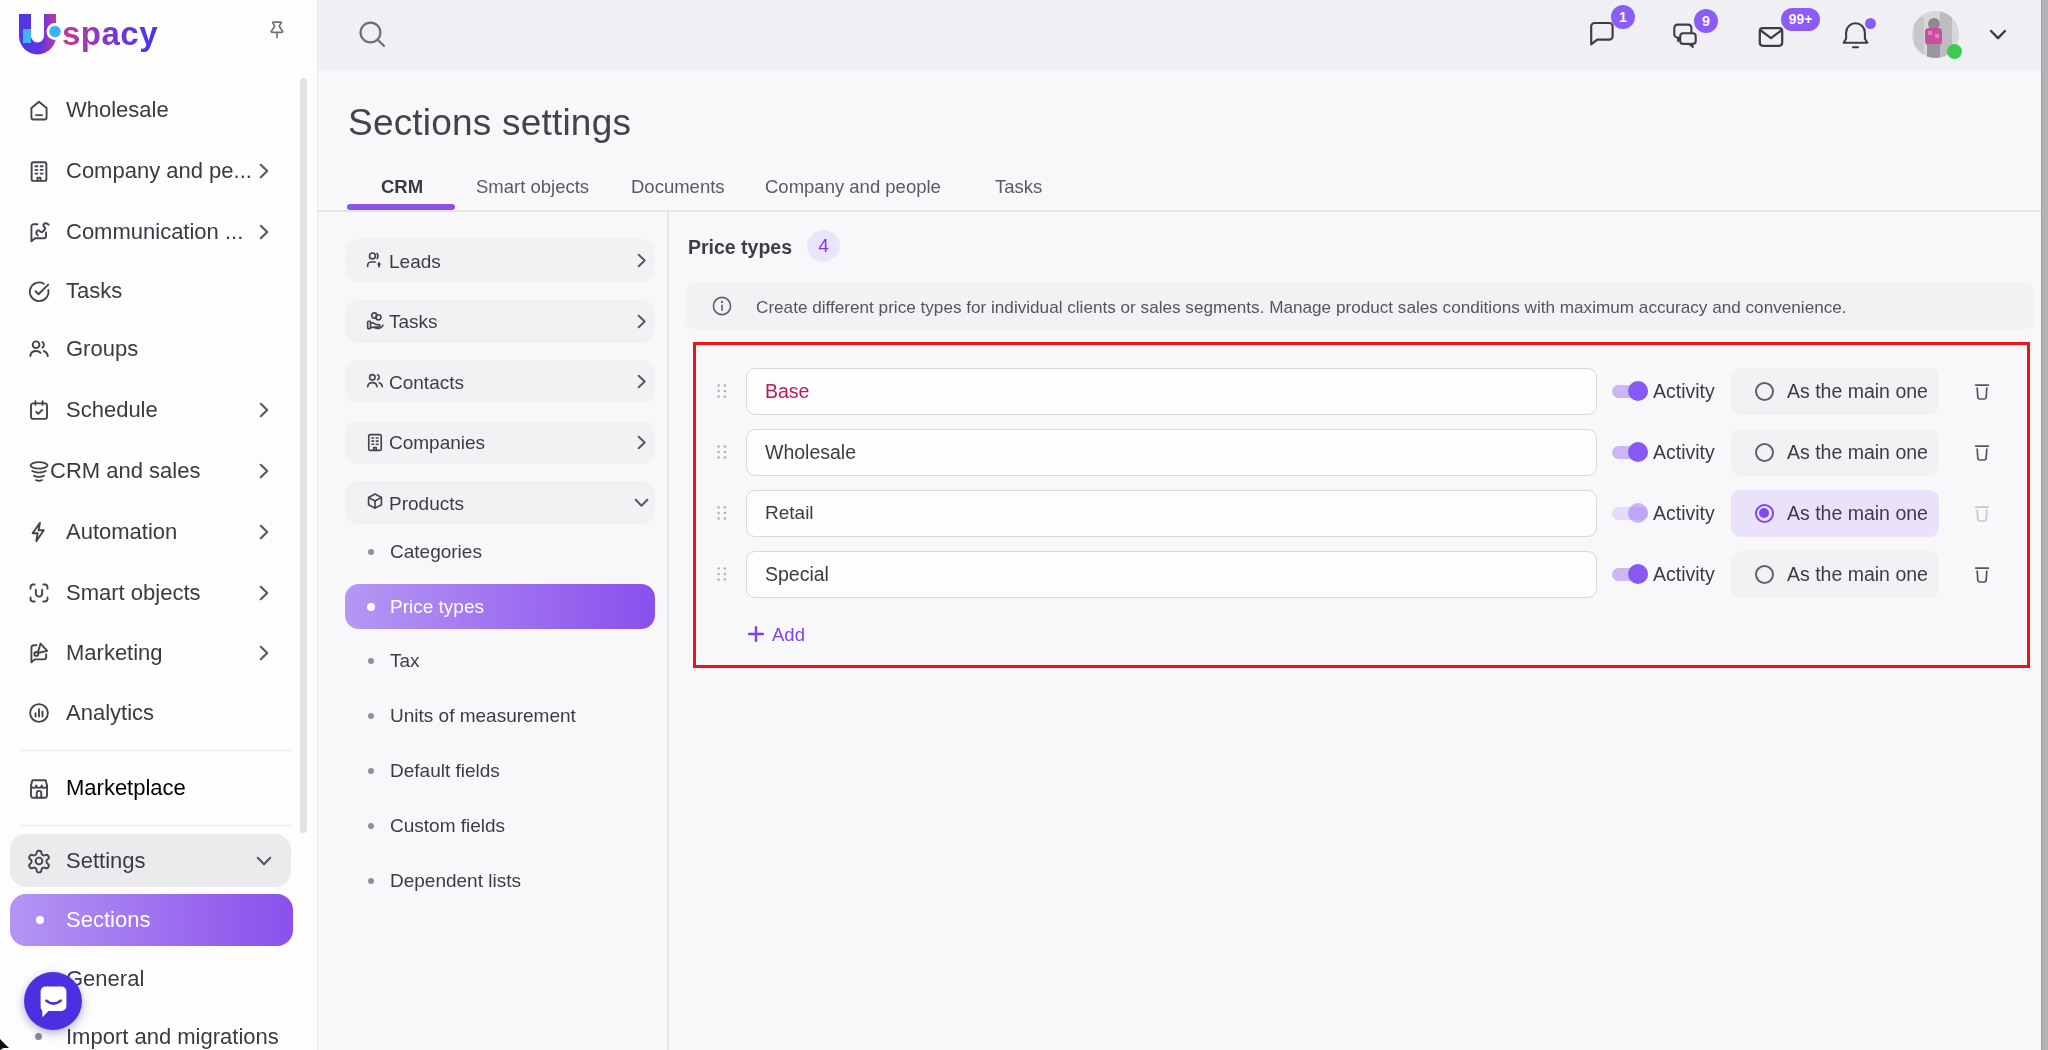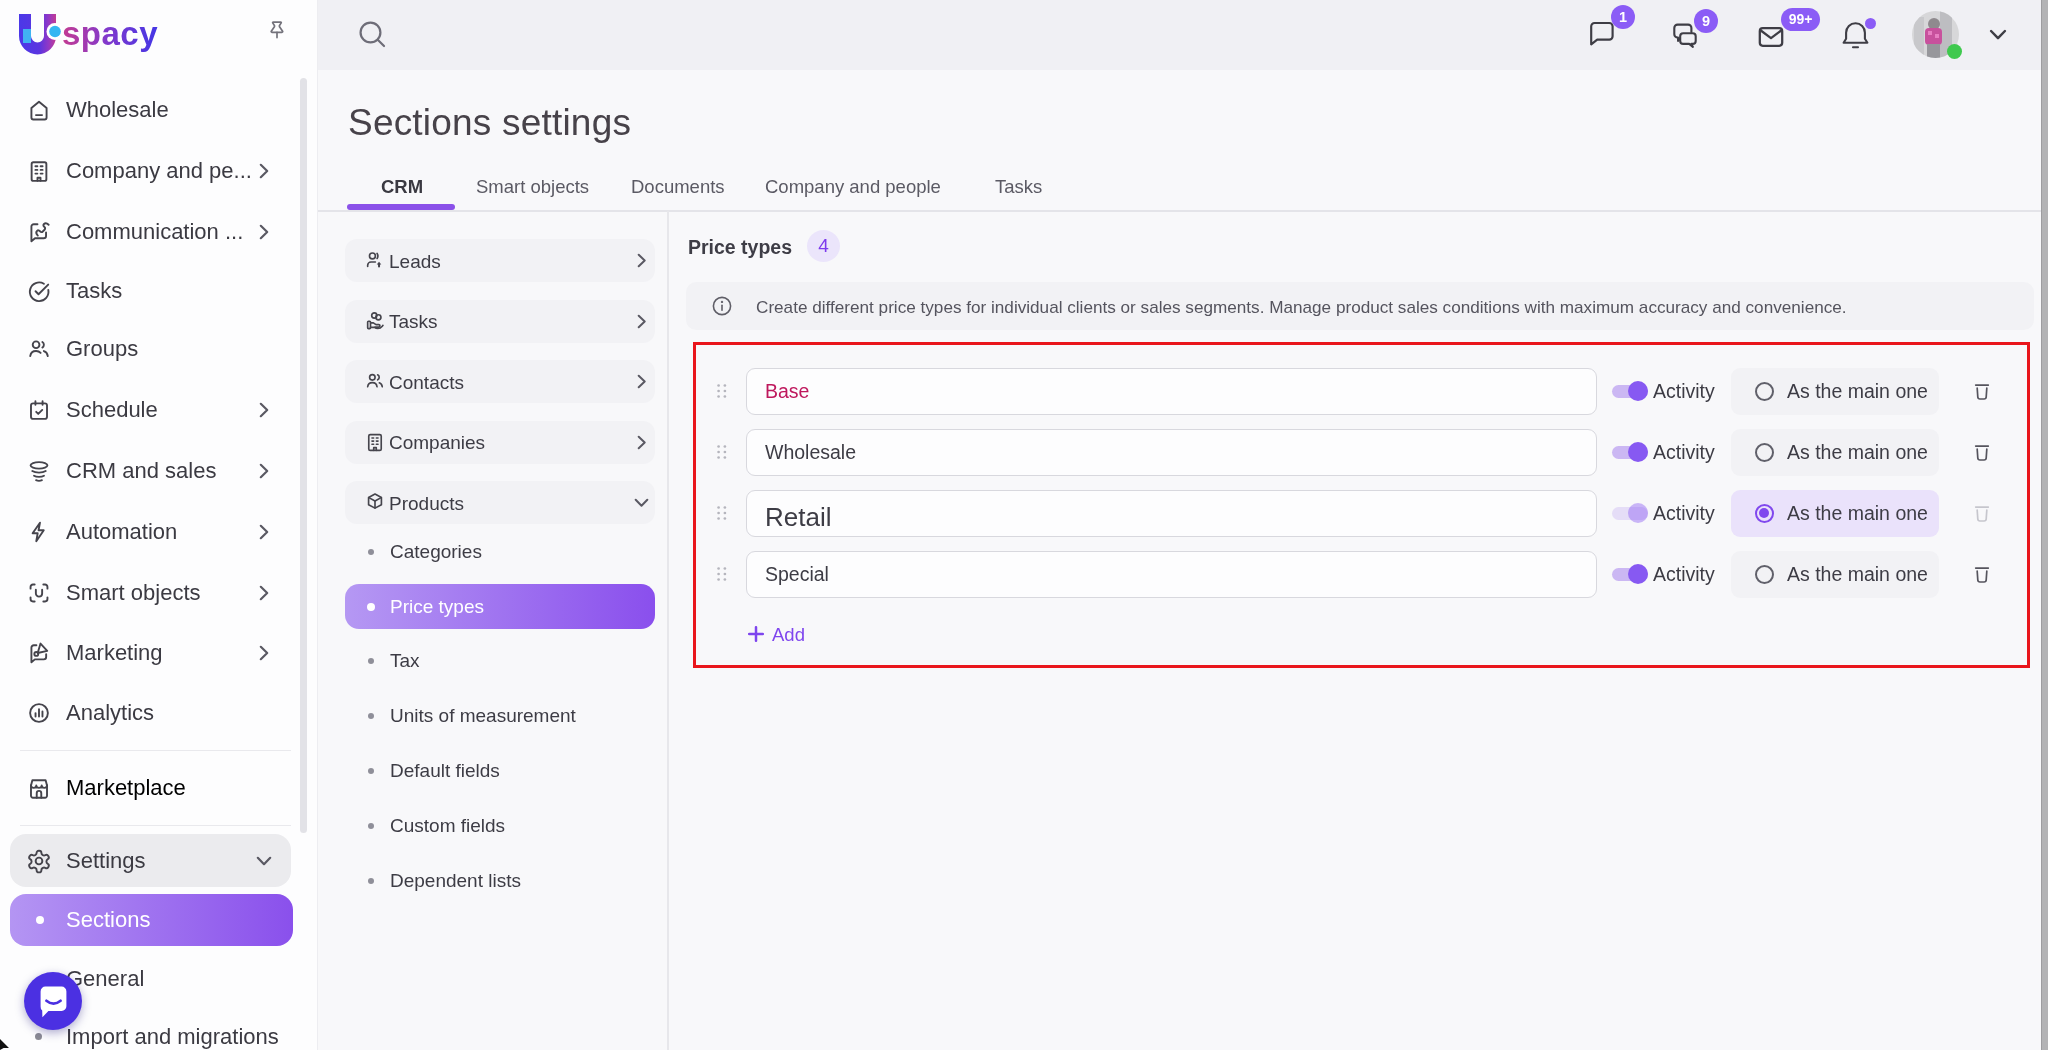--- a/index.html
+++ b/index.html
@@ -138,21 +138,21 @@
     </svg></div>
 <div class="abs" style="left:716px;top:505px"><svg width="11" height="16" viewBox="0 0 11 16" fill="#b5b5bd">
       <circle cx="2.6" cy="2.5" r="1.35"></circle>
       <circle cx="8.9" cy="2.5" r="1.35"></circle>
       <circle cx="2.6" cy="8" r="1.35"></circle>
       <circle cx="8.9" cy="8" r="1.35"></circle>
       <circle cx="2.6" cy="13.5" r="1.35"></circle>
       <circle cx="8.9" cy="13.5" r="1.35"></circle>
     </svg></div>
 <div class="abs" style="left:746px;top:489.5px;width:851px;height:47px;background:#fdfdfe;border:1.4px solid #d8d8de;border-radius:9px"></div>
-<div class="txt" style="left:765px;top:502px;font-size:26px;color:#3d3c45">Retail</div>
+<div class="txt" style="left:765px;top:502px;font-size:19px;color:#3d3c45">Retail</div>
 <div class="abs" style="left:1612px;top:506.5px;width:36px;height:13px;border-radius:7px;background:#cbb7f3;opacity:0.42"></div>
 <div class="abs" style="left:1628px;top:503px;width:20px;height:20px;border-radius:50%;background:#8759f2;opacity:0.42"></div>
 <div class="txt" style="left:1653px;top:502px;font-size:19.5px;color:#3d3c45">Activity</div>
 <div class="abs" style="left:1731px;top:489.5px;width:208px;height:47px;border-radius:9px;background:#eae2fb"></div>
 <div class="abs" style="left:1754.5px;top:503.5px;width:19px;height:19px;border-radius:50%;border:2.5px solid #8048ee"></div>
 <div class="abs" style="left:1759px;top:508px;width:10px;height:10px;border-radius:50%;background:#8048ee"></div>
 <div class="txt" style="left:1787px;top:502px;font-size:19.5px;color:#3d3c45">As the main one</div>
 <div class="abs" style="left:1970px;top:501px"><svg width="24" height="24" viewBox="0 0 24 24" fill="none" stroke="#c6c6cd" stroke-width="1.7" stroke-linecap="round" stroke-linejoin="round">
       <path d="M5.7 6.1h12.6"></path>
       <path d="M7.2 9.2 7.8 18a2.15 2.15 0 0 0 2.15 2h4.1A2.15 2.15 0 0 0 16.2 18l.6-8.8"></path>
@@ -296,21 +296,21 @@
 <div class="txt" style="left:66px;top:397px;font-size:22px;color:#3b3a42">Schedule</div>
 <svg style="position:absolute;left:259px;top:402px" width="10.0" height="16" viewBox="0 0 10 16" fill="none" stroke="#5a5963" stroke-width="2.2" stroke-linecap="round" stroke-linejoin="round">
     <path d="M1.8 1.8 8.2 8 1.8 14.2"></path>
   </svg>
 <div class="abs" style="left:26px;top:458px"><svg width="26" height="26" viewBox="0 0 24 24" fill="none" stroke="#45444c" stroke-width="1.75" stroke-linecap="round" stroke-linejoin="round">
       <ellipse cx="12" cy="6.8" rx="7.8" ry="3"></ellipse>
       <path d="M5.8 12c1.5 1 3.8 1.5 6.2 1.5s4.7-.5 6.2-1.5"></path>
       <path d="M7.4 16.4c1.2.7 2.9 1 4.6 1s3.4-.3 4.6-1"></path>
       <path d="M9.3 20.5c.8.4 1.7.6 2.7.6s1.9-.2 2.7-.6"></path>
     </svg></div>
-<div class="txt" style="left:66px;top:458px;font-size:22px;color:#3b3a42">CRM and sales</div>
+<div class="txt" style="left:50px;top:458px;font-size:22px;color:#3b3a42">CRM and sales</div>
 <svg style="position:absolute;left:259px;top:463px" width="10.0" height="16" viewBox="0 0 10 16" fill="none" stroke="#5a5963" stroke-width="2.2" stroke-linecap="round" stroke-linejoin="round">
     <path d="M1.8 1.8 8.2 8 1.8 14.2"></path>
   </svg>
 <div class="abs" style="left:26px;top:519px"><svg width="26" height="26" viewBox="0 0 24 24" fill="none" stroke="#45444c" stroke-width="1.75" stroke-linecap="round" stroke-linejoin="round">
       <path d="M12.9 3.4 6.1 13.1h4.7l-1.3 7.4 6.9-10.1h-4.8z"></path>
     </svg></div>
 <div class="txt" style="left:66px;top:519px;font-size:22px;color:#3b3a42">Automation</div>
 <svg style="position:absolute;left:259px;top:524px" width="10.0" height="16" viewBox="0 0 10 16" fill="none" stroke="#5a5963" stroke-width="2.2" stroke-linecap="round" stroke-linejoin="round">
     <path d="M1.8 1.8 8.2 8 1.8 14.2"></path>
   </svg>

